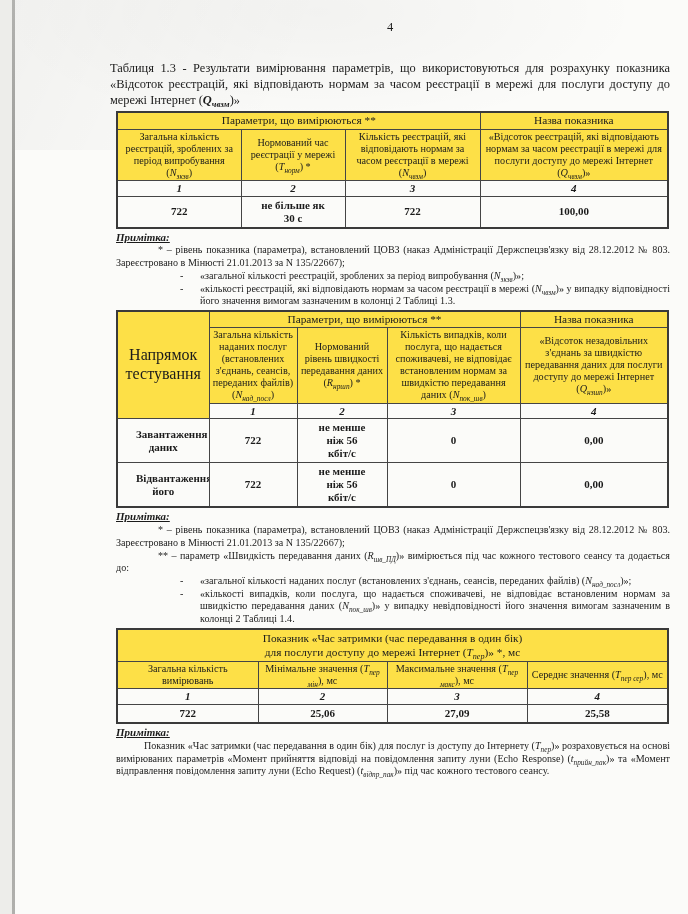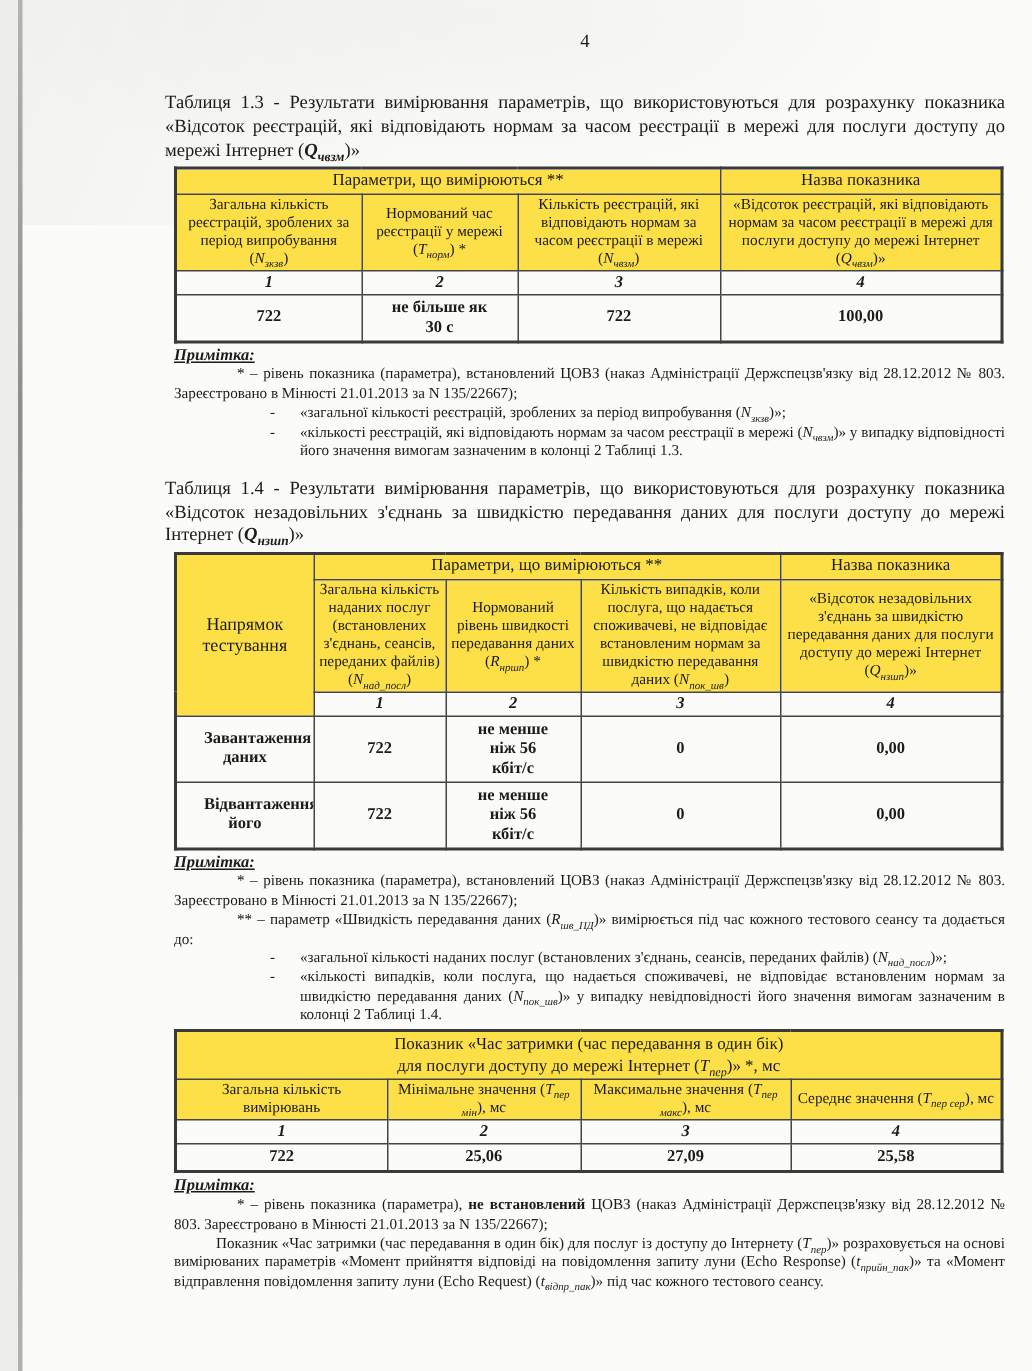--- a/index.html
+++ b/index.html
@@ -16,21 +16,21 @@
   .pgnum{text-align:center;font-size:12.5px;margin:0 0 26px 0;}
   .tbl-title{font-size:12.4px;line-height:1.27;text-align:justify;margin:10px 0 3px 0;}
   table{border-collapse:collapse;width:551px;margin-left:6px;table-layout:fixed;
         font-size:10.2px;line-height:1.18;border:2px solid #3a3a3a;}
   td,th{border:1px solid #454545;padding:1px 3px;text-align:center;vertical-align:middle;
         font-weight:normal;overflow:hidden;}
   .shade{background:#fde047;}
   .grp{font-size:11.3px;}
   .num-row td{font-style:italic;font-weight:600;font-size:11px;}
   .data-row td{font-size:11px;padding:2px 18px;font-weight:bold;}
-  .dir-cell{font-size:12px;}
+  .dir-cell{font-size:16px;}
   sub{font-size:0.72em;line-height:0;font-style:italic;}
   .note{margin:2px 0 2px 6px;font-size:10.1px;line-height:1.26;}
   .note-label{font-weight:bold;font-style:italic;font-size:11px;margin:0;text-decoration:underline;}
   .note p{margin:0;text-align:justify;}
   .ind{text-indent:42px;}
   .ind2{text-indent:28px;}
   .bullet{display:flex;margin-left:64px;}
   .bullet .dash{flex:0 0 20px;text-align:left;}
   .bullet .btxt{flex:1;text-align:justify;}
   .t15-head{font-size:11.3px;line-height:1.3;}
@@ -88,21 +88,20 @@
       <div class="bullet">
         <span class="dash">-</span>
         <span class="btxt">«загальної кількості реєстрацій, зроблених за період випробування (<i>N<sub>зкзв</sub></i>)»;</span>
       </div>
       <div class="bullet">
         <span class="dash">-</span>
         <span class="btxt">«кількості реєстрацій, які відповідають нормам за часом реєстрації в мережі (<i>N<sub>чвзм</sub></i>)» у випадку відповідності його значення вимогам зазначеним в колонці 2 Таблиці 1.3.</span>
       </div>
     </div>
 
-    <p class="tbl-title">Таблиця 1.4 - Результати вимірювання параметрів, що використовуються для розрахунку показника «Відсоток незадовільних з'єднань за швидкістю передавання даних для послуги доступу до мережі Інтернет (<b><i>Q<sub>нзшп</sub></i></b>)»</p>
 
     <table>
       <colgroup>
           <col style="width:92px">
           <col style="width:88px">
           <col style="width:90px">
           <col style="width:133px">
           <col style="width:148px">
         </colgroup>
       <tbody>
@@ -185,18 +184,17 @@
         <td>722</td>
         <td>25,06</td>
         <td>27,09</td>
         <td>25,58</td>
       </tr>
     </tbody>
       </table>
 
     <div class="note">
       <p class="note-label">Примітка:</p>
-      <p class="ind">* – рівень показника (параметра), <b>не встановлений</b> ЦОВЗ (наказ Адміністрації Держспецзв'язку від 28.12.2012 № 803. Зареєстровано в Мінюсті 21.01.2013 за N 135/22667);</p>
       <p class="ind2">Показник «Час затримки (час передавання в один бік) для послуг із доступу до Інтернету (<i>T<sub>пер</sub></i>)» розраховується на основі вимірюваних параметрів «Момент прийняття відповіді на повідомлення запиту луни (Echo Response) (<i>t<sub>прийн_пак</sub></i>)» та «Момент відправлення повідомлення запиту луни (Echo Request) (<i>t<sub>відпр_пак</sub></i>)» під час кожного тестового сеансу.</p>
     </div>
 
   </div>
 </div>
 
 </body></html>

